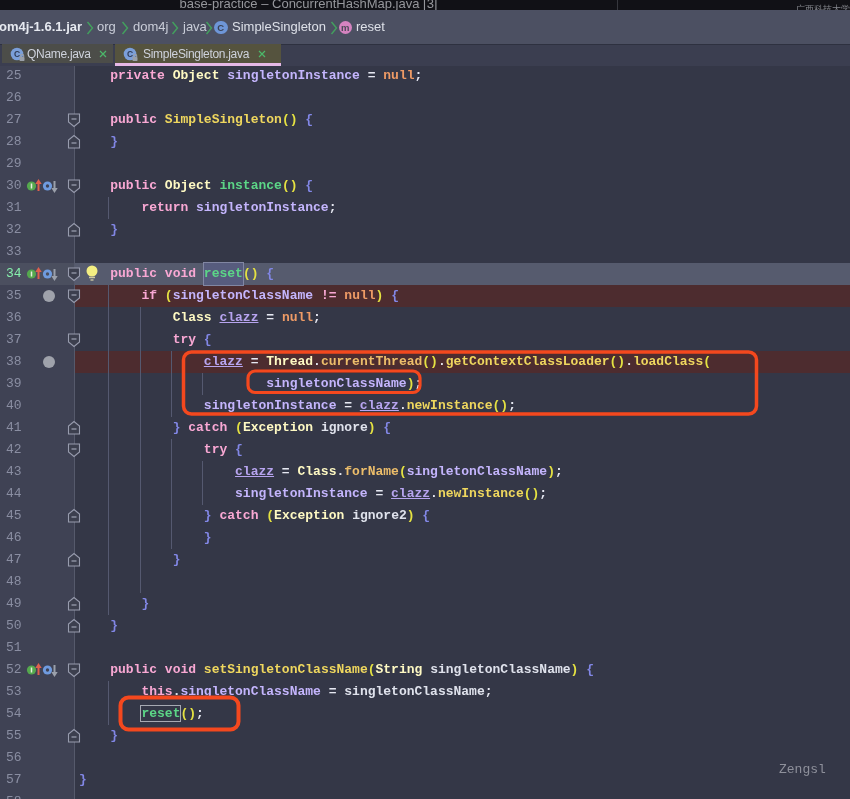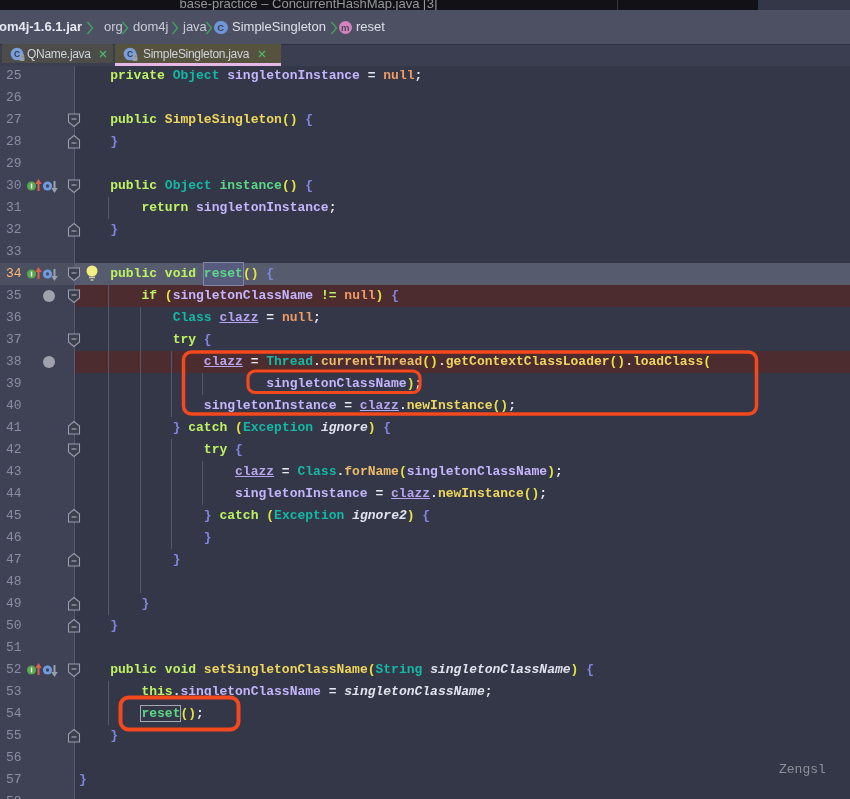--- a/index.html
+++ b/index.html
@@ -1,47 +1,47 @@
 <!DOCTYPE html>
 <html><head><meta charset="utf-8">
 <style>
 html,body{margin:0;padding:0;width:850px;height:799px;overflow:hidden;background:#343747}
 #stage{position:absolute;top:0;left:0;width:850px;height:799px;overflow:hidden;font-family:"Liberation Sans",sans-serif}
 .abs{position:absolute}
 
-#titlebar{left:0;top:0;width:758px;height:10px;background:#111116;overflow:hidden}
+#titlebar{left:0;top:0;width:850px;height:10px;background:#111116;overflow:hidden}
 #titletext{left:0;top:-4px;width:617px;text-align:center;font-size:13px;color:#96979c;white-space:nowrap}
 #titlediv{left:617px;top:0;width:1px;height:10px;background:#36373d}
 #titlecn{left:796px;top:3px;font-size:9px;color:#85878d;letter-spacing:0px;white-space:nowrap}
 
 #crumbs{left:0;top:10px;width:850px;height:34px;background:#4c5062}
 .crumb{position:absolute;top:0;height:34px;line-height:34px;font-size:13px;color:#c9cdd8;white-space:nowrap}
 .chev{position:absolute;top:12px}
 
 #tabbar{left:0;top:44px;width:850px;height:22px;background:#3b3e50;border-top:1px solid #2e3140;box-sizing:border-box}
 .tab{position:absolute;height:19px;line-height:19px;font-size:12px;letter-spacing:-0.3px;color:#ced2dc}
 #tab1{top:44px;left:2px;width:111px;background:#4c4d49}
 #tab2{top:44px;left:115px;width:166px;background:#55533e}
 #underline{left:115px;top:63px;width:166px;height:3px;background:#e5b8e6;position:absolute}
 
 #gutterbg{left:0;top:66px;width:74px;height:733px;background:#3f4254}
 #gutline{left:74px;top:66px;width:1px;height:733px;background:#565a6c}
 #nums{left:6px;top:65px;margin:0;font:13px "Liberation Mono",monospace;line-height:22px;color:#8a8ea2}
 #code{left:79px;top:65px;margin:0;font:bold 13px "Liberation Mono",monospace;line-height:22px;color:#e6e8f2}
 pre{position:absolute;white-space:pre}
-.k{color:#bef264}
-.t{color:#14b8a6}
+.k{color:#f9a8d4}
+.t{color:#fef9c3}
 .y{color:#efd75e}
 .g{color:#5cd687}
 .f{color:#c4b5fd}
 .n{color:#ef9b66}
 .v{color:#b7a4ef;text-decoration:underline}
 .p{color:#e5e242}
 .b{color:#8287e6}
-.i{color:#dfe2ec;font-style:italic;font-weight:bold}
+.i{color:#dfe2ec;font-weight:bold}
 .s{color:#ecbd6a}
 .u{color:#efd75e;text-decoration-color:#d8c23c}
 .hl{background:#575c7e;outline:1px solid #8186a2;padding:3px 0 4px}
 .bx{outline:1px solid #a6a9b2}
 .guide{position:absolute;width:1px;background:#555970}
 #wm{left:779px;top:762px;font:13px "Liberation Mono",monospace;color:#8e909b}
 </style></head>
 <body>
 <div id="stage">
 
@@ -67,21 +67,21 @@
 
 <pre id="nums">25
 26
 27
 28
 29
 30
 31
 32
 33
-<span style="color:#fdba74">34</span>
+<span style="color:#86efac">34</span>
 35
 36
 37
 38
 39
 40
 41
 42
 43
 44
@@ -217,21 +217,21 @@
     <div id="titletext" class="abs">base-practice – ConcurrentHashMap.java [3]</div>
     <div id="titlediv" class="abs"></div>
     <div id="titlecn" class="abs">广西科技大学</div>
   </div>
 
   <div id="crumbs" class="abs">
     <div class="crumb" style="left:-9px;font-weight:bold;color:#e6e9f0">dom4j-1.6.1.jar</div>
     <svg class="chev" style="left:86px;top:11px" width="8" height="14" viewBox="0 0 8 14">
         <path d="M1.5 1L6.5 7L1.5 13" stroke="#43a15e" stroke-width="1.4" fill="none"></path>
       </svg>
-    <div class="crumb" style="left:104px">org</div>
+    <div class="crumb" style="left:97px">org</div>
     <svg class="chev" style="left:120.5px;top:11px" width="8" height="14" viewBox="0 0 8 14">
         <path d="M1.5 1L6.5 7L1.5 13" stroke="#43a15e" stroke-width="1.4" fill="none"></path>
       </svg>
     <div class="crumb" style="left:133px">dom4j</div>
     <svg class="chev" style="left:171px;top:11px" width="8" height="14" viewBox="0 0 8 14">
         <path d="M1.5 1L6.5 7L1.5 13" stroke="#43a15e" stroke-width="1.4" fill="none"></path>
       </svg>
     <div class="crumb" style="left:183px">java</div>
     <svg class="chev" style="left:204.5px;top:11px" width="8" height="14" viewBox="0 0 8 14">
         <path d="M1.5 1L6.5 7L1.5 13" stroke="#43a15e" stroke-width="1.4" fill="none"></path>

